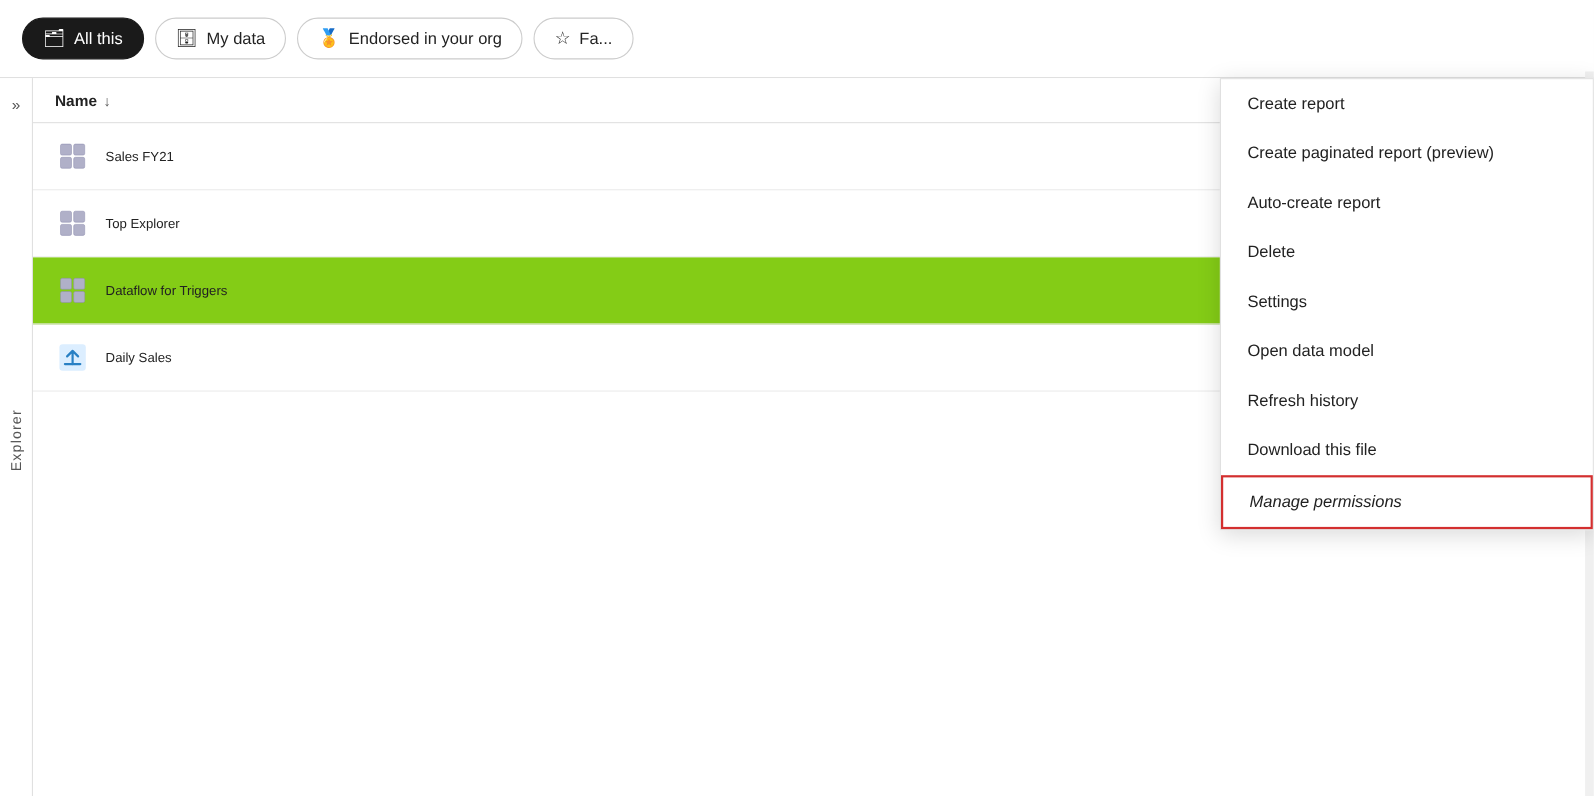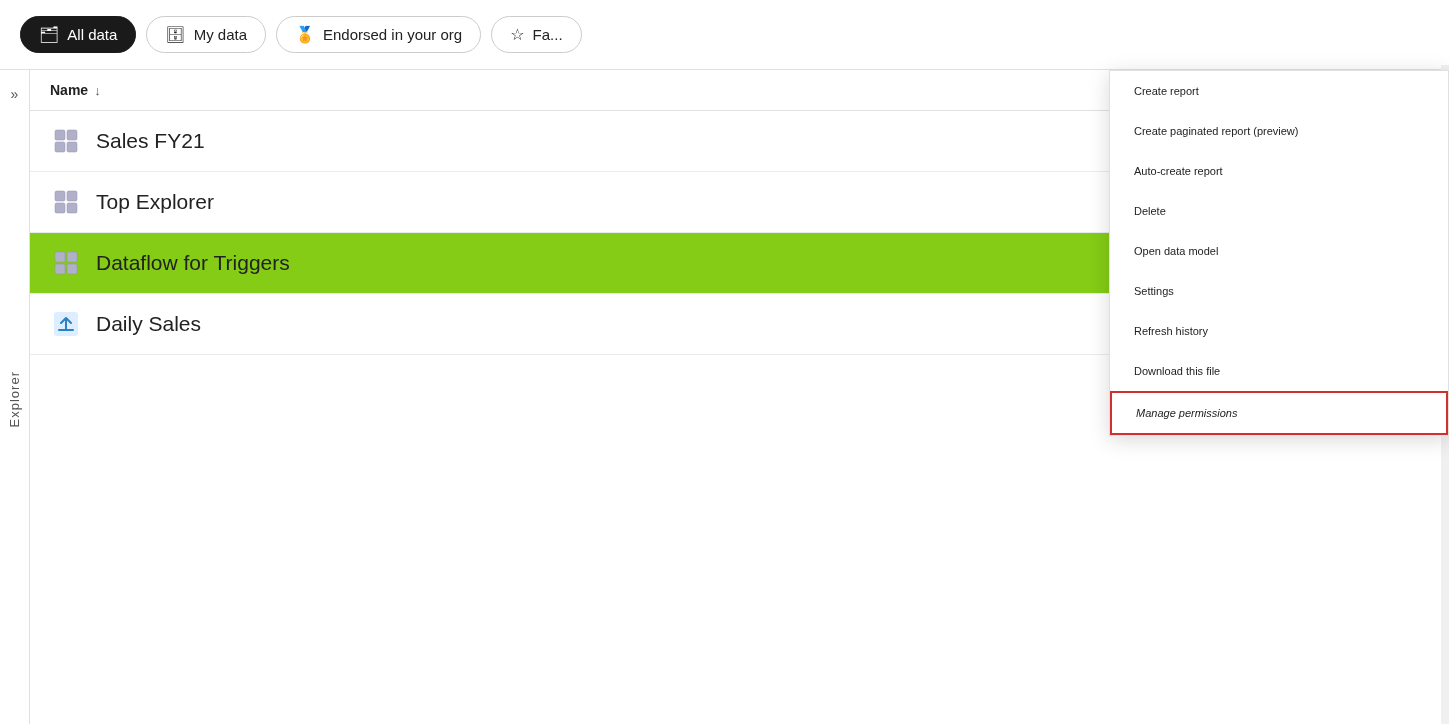--- a/index.html
+++ b/index.html
@@ -128,21 +128,21 @@
       justify-content: center;
       flex-shrink: 0;
     }
 
     .item-icon svg {
       width: 28px;
       height: 28px;
     }
 
     .item-name {
-      font-size: 21px;
+      font-size: 12px;
       color: #222;
       flex: 1;
     }
 
     .item-actions {
       display: flex;
       align-items: center;
       gap: 8px;
       opacity: 0;
     }
@@ -173,21 +173,21 @@
       top: 0;
       width: 340px;
       background: #fff;
       box-shadow: 0 4px 20px rgba(0,0,0,0.15);
       z-index: 100;
       border: 1px solid #e0e0e0;
     }
 
     .context-menu-item {
       padding: 14px 24px;
-      font-size: 11px;
+      font-size: 15px;
       color: #222;
       cursor: pointer;
       border: none;
       background: transparent;
       width: 100%;
       text-align: left;
       display: block;
     }
 
     .context-menu-item.highlighted {
@@ -214,21 +214,21 @@
       position: absolute;
       top: 30px;
     }
   </style>
 </head>
 <body>
 
 <div class="filter-bar" id="filter-bar">
     <button class="filter-btn active">
       <span class="icon">🗂</span>
-      <span>All data</span>
+      <span>All this</span>
     </button>
     <button class="filter-btn">
       <span class="icon">🗄</span>
       <span>My data</span>
     </button>
     <button class="filter-btn">
       <span class="icon">🏅</span>
       <span>Endorsed in your org</span>
     </button>
     <button class="filter-btn">
@@ -301,22 +301,22 @@
           <div class="item-actions"></div>
         </div>
       </div>
   </div>
 
   <div class="context-menu" id="context-menu">
       <button class="context-menu-item">Create report</button>
       <button class="context-menu-item">Create paginated report (preview)</button>
       <button class="context-menu-item">Auto-create report</button>
       <button class="context-menu-item">Delete</button>
+      <button class="context-menu-item">Settings</button>
       <button class="context-menu-item">Open data model</button>
-      <button class="context-menu-item">Settings</button>
       <button class="context-menu-item">Refresh history</button>
       <button class="context-menu-item">Download this file</button>
       <button class="context-menu-item highlighted">Manage permissions</button>
     </div>
 
 </div>
 
 <div class="scrollbar-track">
   <div class="scrollbar-thumb"></div>
 </div>

